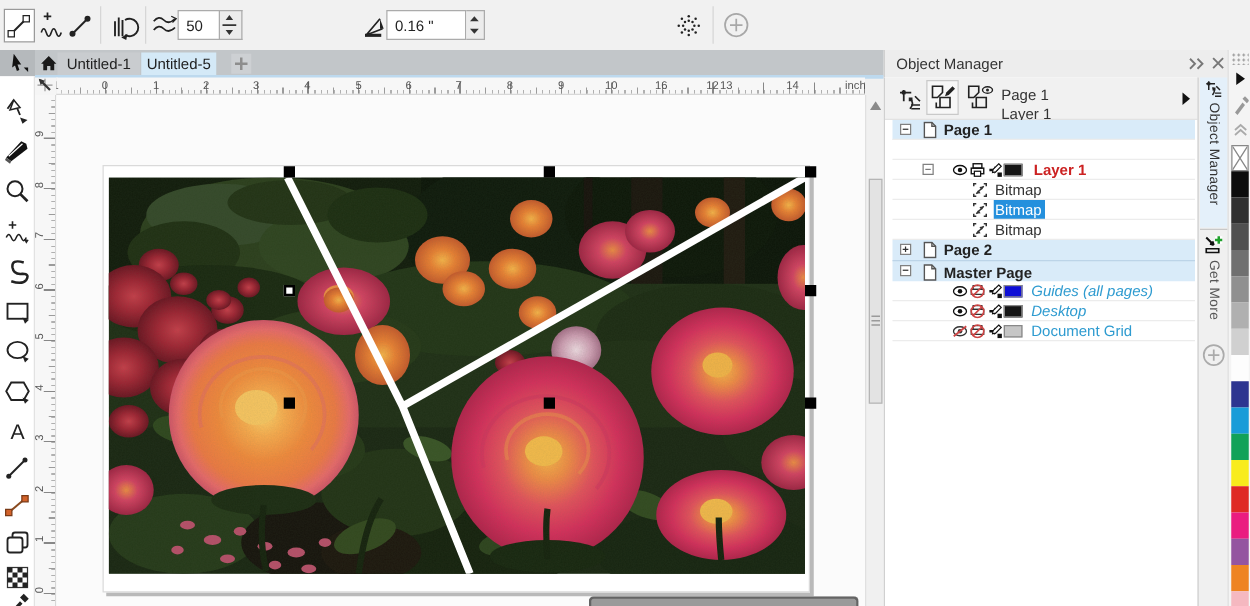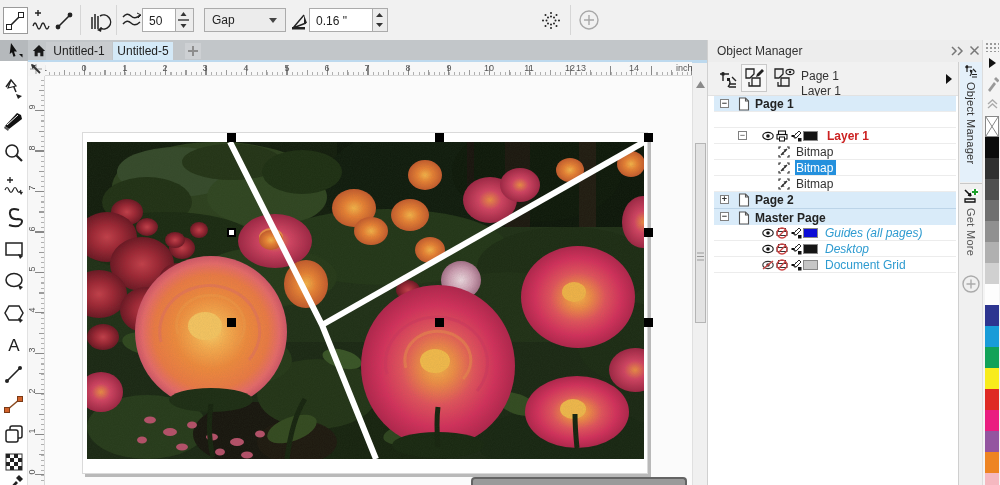--- a/index.html
+++ b/index.html
@@ -107,21 +107,20 @@
     <path d="M1 10 q4 -5 8 -1 t9 -1 M1 17 q4 -5 8 -1 t9 -1" stroke="#222" stroke-width="1.4" fill="none"></path>
     <path d="M15 6 l4 2 -3 3" stroke="#222" stroke-width="1" fill="none"></path>
   </svg>
   <div class="field" style="left:142px;width:34px;">50</div>
   <div class="spin" style="left:176px;width:18px;">
     <svg width="15" height="22" viewBox="0 0 15 22">
       <path d="M7.5 3 l3 4 h-6 z M7.5 19 l-3 -4 h6 z" fill="#333"></path>
       <line x1="2" y1="11" x2="13" y2="11" stroke="#333" stroke-width="1.4"></line>
     </svg>
   </div>
-  <div class="drop" style="left:204px;width:82px;">Gap<div class="darr" style="right:8px;top:9px;"></div></div>
 
   <svg class="pbtn" style="left:291px;" width="17" height="27" viewBox="0 0 17 27">
     <path d="M2 21 L13 8 M2 21 L15 16" stroke="#222" stroke-width="1.4"></path>
     <path d="M13 8 l3 8 h-3 z" fill="#222"></path>
     <rect x="1" y="20" width="13" height="2.5" fill="#222"></rect>
   </svg>
   <div class="field" style="left:309px;width:64px;">0.16 "</div>
   <div class="spin" style="left:373px;width:15px;">
     <svg width="13" height="22" viewBox="0 0 13 22">
       <path d="M6.5 4 l3.5 4 h-7 z" fill="#333"></path>
@@ -183,21 +182,21 @@
   <div class="rnum" style="left:72px;top:1px;width:16px;text-align:center;">1</div>
   <div class="rnum" style="left:112px;top:1px;width:16px;text-align:center;">2</div>
   <div class="rnum" style="left:152px;top:1px;width:16px;text-align:center;">3</div>
   <div class="rnum" style="left:193px;top:1px;width:16px;text-align:center;">4</div>
   <div class="rnum" style="left:234px;top:1px;width:16px;text-align:center;">5</div>
   <div class="rnum" style="left:274px;top:1px;width:16px;text-align:center;">6</div>
   <div class="rnum" style="left:314px;top:1px;width:16px;text-align:center;">7</div>
   <div class="rnum" style="left:355px;top:1px;width:16px;text-align:center;">8</div>
   <div class="rnum" style="left:396px;top:1px;width:16px;text-align:center;">9</div>
   <div class="rnum" style="left:436px;top:1px;width:16px;text-align:center;">10</div>
-  <div class="rnum" style="left:476px;top:1px;width:16px;text-align:center;">11</div>
+  <div class="rnum" style="left:476px;top:1px;width:16px;text-align:center;">16</div>
   <div class="rnum" style="left:517px;top:1px;width:16px;text-align:center;">12</div>
   <div class="rnum" style="left:531px;top:1px;width:16px;text-align:left;">13</div>
   <div class="rnum" style="left:584px;top:1px;width:16px;text-align:left;">14</div>
   <div class="rnum" style="left:631px;top:1px;">inches</div>
 </div>
 <div id="vruler" class="abs">
   <div class="rnum" style="left:1px;top:26px;transform:rotate(-90deg);">9</div>
   <div class="rnum" style="left:1px;top:67px;transform:rotate(-90deg);">8</div>
   <div class="rnum" style="left:1px;top:107px;transform:rotate(-90deg);">7</div>
   <div class="rnum" style="left:1px;top:148px;transform:rotate(-90deg);">6</div>

